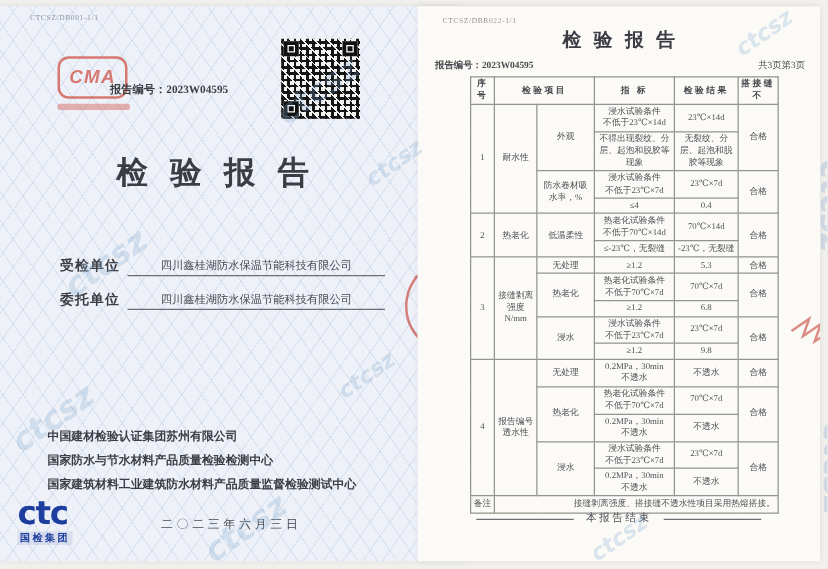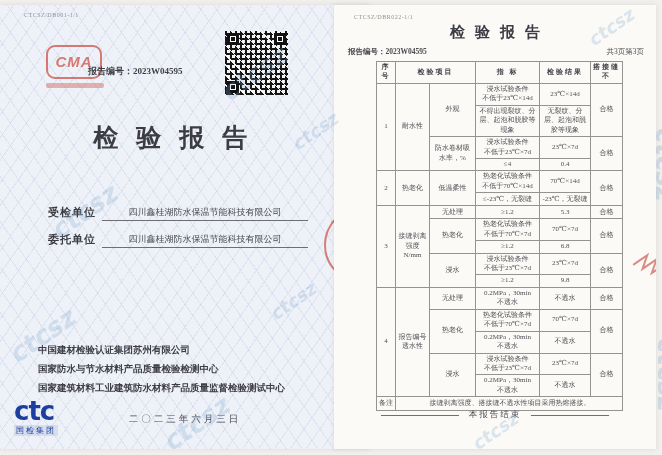--- a/index.html
+++ b/index.html
@@ -48,38 +48,38 @@
           color:#4a4a52;line-height:1.45;padding:0 2px 1px 2px;min-height:12px;}
 
   .orgs{position:absolute;left:0;top:336px;width:100%;text-align:left;font-size:9.5px;
         font-weight:bold;color:#3d3d45;line-height:2.0;padding-left:38px;}
   .cover-date{position:absolute;left:0;top:408px;width:100%;text-align:center;font-size:9.5px;
               color:#4a4a52;letter-spacing:3px;}
 
   .ctc{position:absolute;left:14px;top:394px;text-align:left;}
   .ctc-word{font-family:"DejaVu Sans","Liberation Sans",sans-serif;font-weight:900;font-size:26px;
             line-height:24px;color:#1d3e9e;letter-spacing:-1px;}
-  .ctc-sub{margin-top:2px;font-size:8px;font-weight:normal;color:#1d3e9e;letter-spacing:2px;
+  .ctc-sub{margin-top:2px;font-size:8px;font-weight:bold;color:#1d3e9e;letter-spacing:2px;
            font-family:"Liberation Sans",sans-serif;background:rgba(29,62,158,.10);padding:0 2px;}
 
   .seal{position:absolute;right:-30px;top:202px;width:72px;height:72px;border:2.5px solid rgba(198,66,56,.65);
         border-radius:50%;}
   .seal .star{position:absolute;left:14px;top:24px;color:rgba(198,66,56,.75);font-size:14px;}
   .seal .arc-text{position:absolute;left:4px;top:6px;font-size:6px;color:rgba(198,66,56,.6);transform:rotate(-40deg);}
 
   .rp-meta{position:absolute;left:0;top:42px;width:100%;font-size:7.5px;color:#4a4a50;}
   .rp-meta .no{position:absolute;left:14px;top:0;font-weight:bold;}
   .rp-meta .pg{position:absolute;right:12px;top:0;}
 
   table.rt{position:absolute;left:42px;top:56px;width:246px;height:334px;border-collapse:collapse;
            table-layout:fixed;font-size:7px;color:#4f4f56;}
   table.rt td{border:1px solid #93938f;text-align:center;vertical-align:middle;
               padding:1px 2px;line-height:1.35;white-space:pre-line;overflow:hidden;}
   table.rt td.hd{font-weight:bold;letter-spacing:2px;color:#45454c;}
-  table.rt td.remark-txt{text-align:center;padding-left:4px;letter-spacing:0;}
+  table.rt td.remark-txt{text-align:right;padding-left:4px;letter-spacing:0;}
 
   .end-line{position:absolute;left:0;top:404px;width:100%;display:flex;align-items:center;justify-content:center;}
   .end-line .bar{width:78px;border-top:1px solid #6f6f76;}
   .end-line .txt{font-size:8.5px;color:#4a4a52;margin:0 10px;letter-spacing:2px;}
 
   .zigzag{position:absolute;right:-4px;top:248px;transform:rotate(35deg);opacity:.8;}
 
   .wm-layer{position:absolute;inset:0;pointer-events:none;}
   .wm{position:absolute;font-family:"DejaVu Sans","Liberation Sans",sans-serif;font-style:italic;
       font-weight:bold;color:rgba(125,165,210,.26);font-size:26px;transform:rotate(-35deg);}

